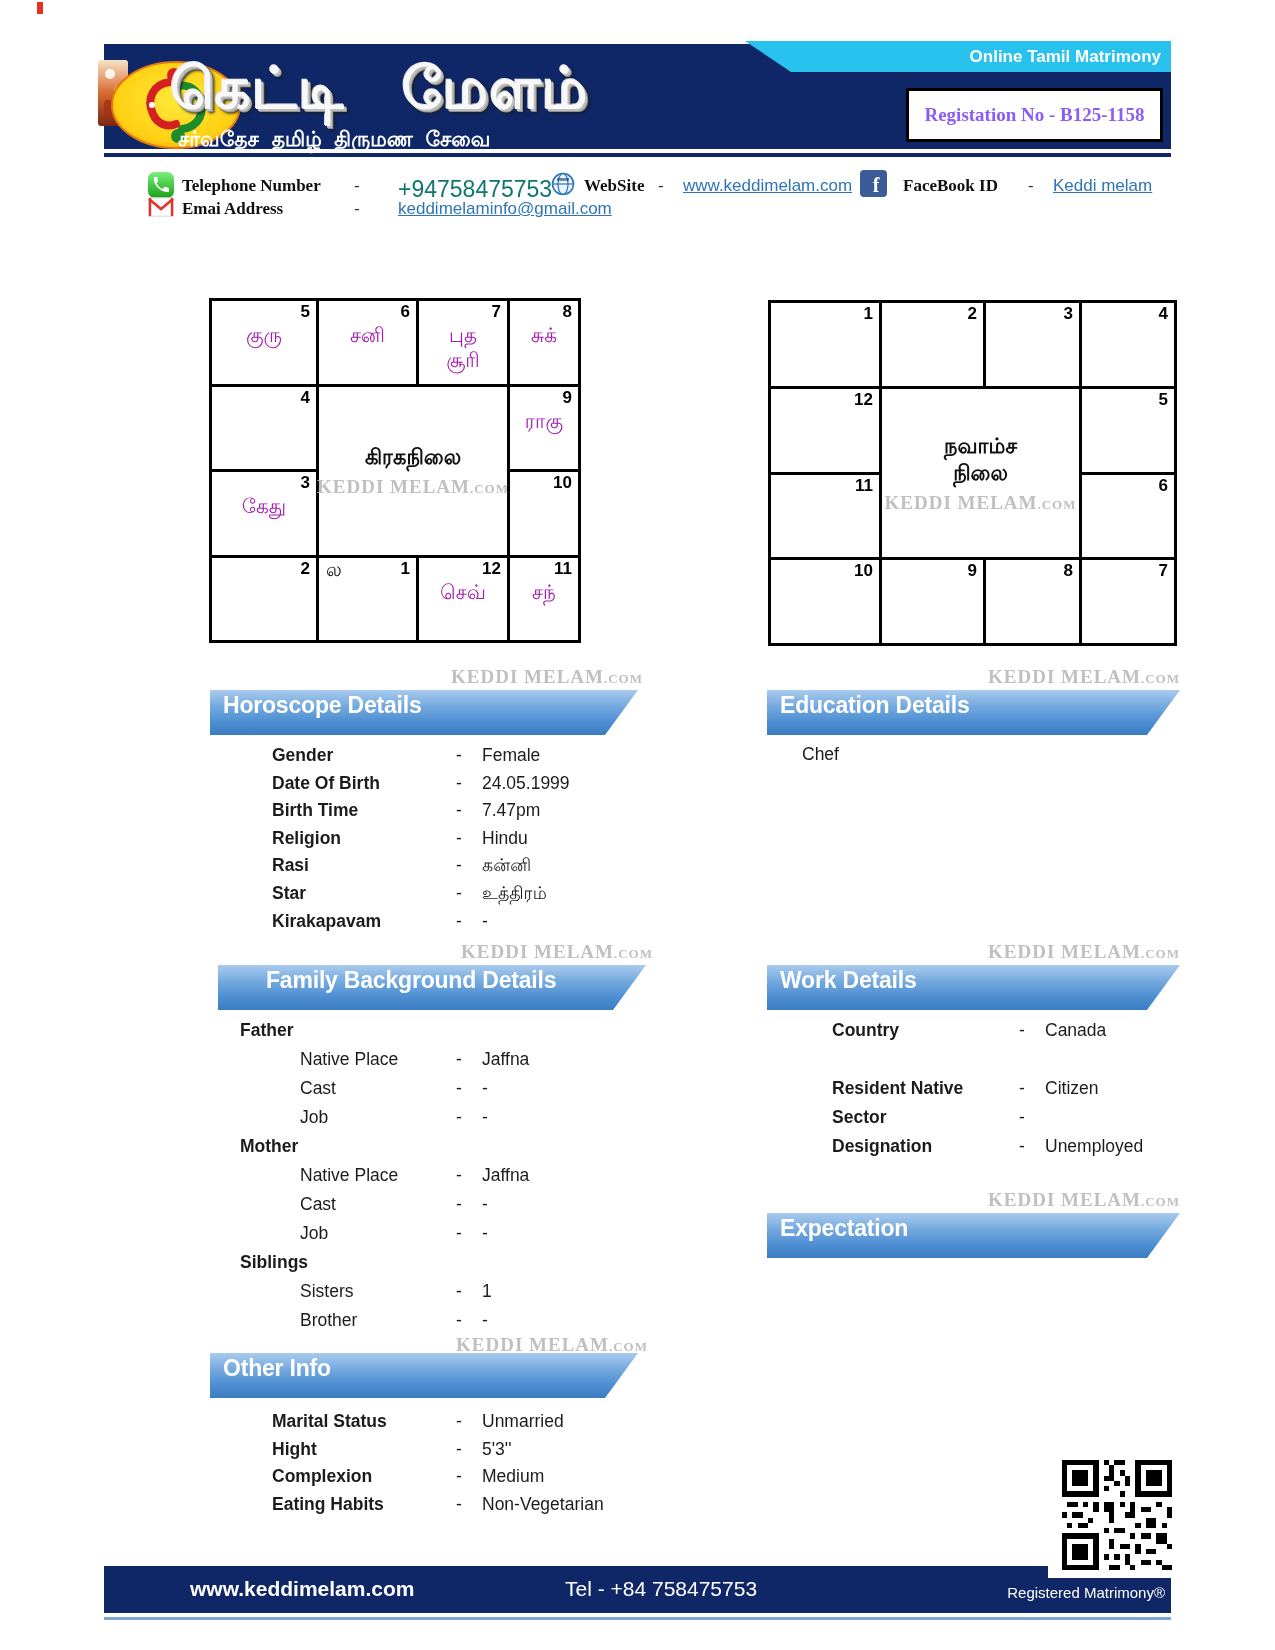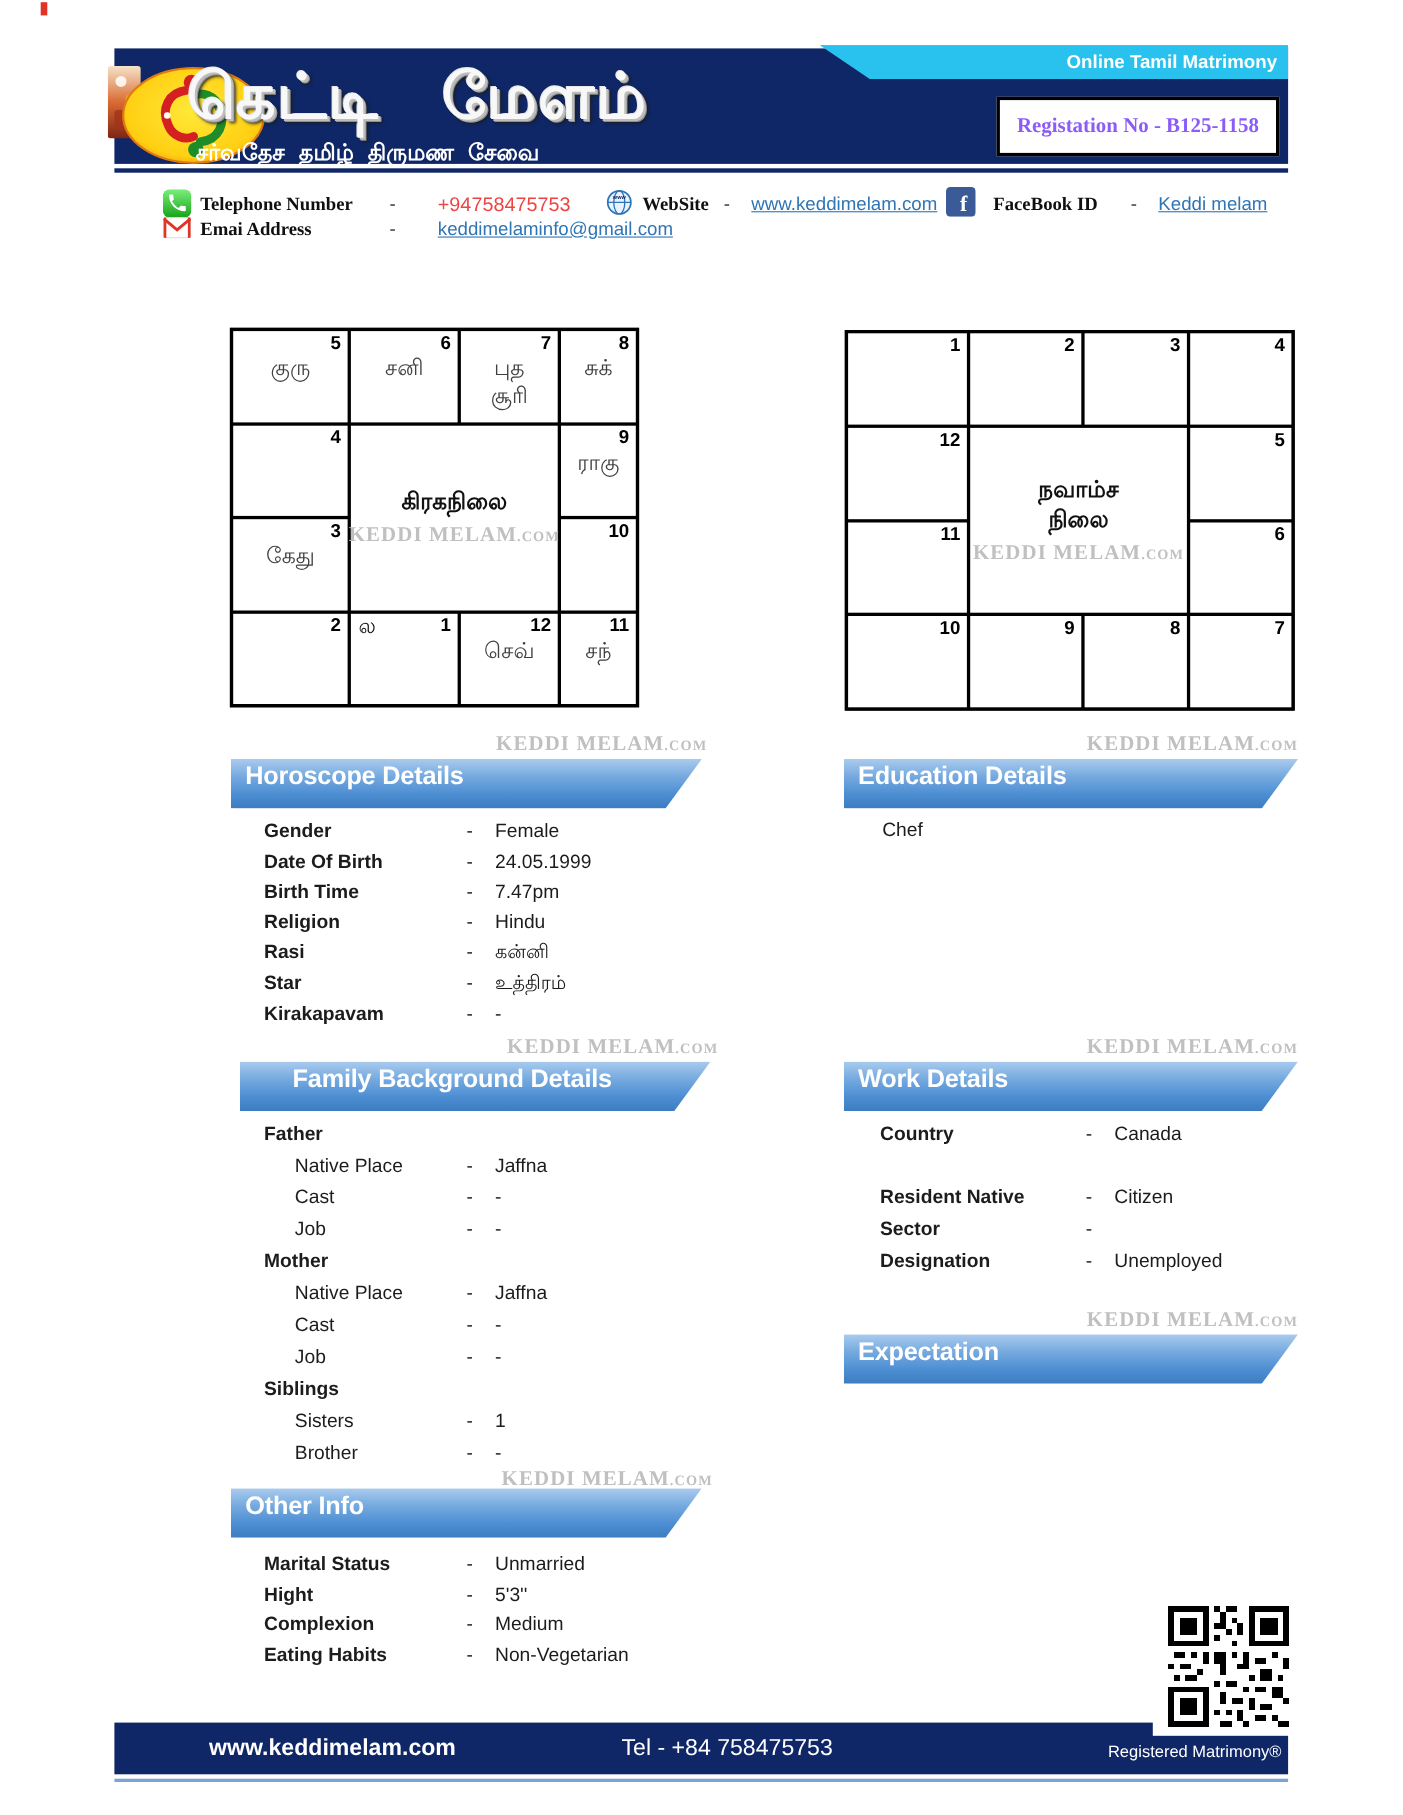--- a/index.html
+++ b/index.html
@@ -23,50 +23,50 @@
                font-family:"Liberation Serif",serif;word-spacing:42px;letter-spacing:1px;
                text-shadow:2px 2px 0 #bdbdbd,3px 3px 0 #8f8f8f,4px 4px 3px #1b1b1b,-1px -1px 0 #e8e8e8;
                white-space:nowrap;z-index:2;}
   .brand-sub{left:178px;top:127px;font-size:20.5px;font-weight:700;color:#ffffff;
              word-spacing:7px;z-index:2;white-space:nowrap;}
   .logo-mark{left:104px;top:58px;z-index:2;}
   .logo-thumb{left:98px;top:60px;z-index:1;}
 
   
   .c-label{font-family:"Liberation Serif",serif;font-weight:700;font-size:17px;color:#101010;white-space:nowrap;}
-  .c-val{font-size:18px;color:#ef4444;white-space:nowrap;}
+  .c-val{font-size:23px;color:#0f766e;white-space:nowrap;}
   .c-link{font-size:17px;color:#2e75b6;text-decoration:underline;white-space:nowrap;cursor:pointer;}
   .c-dash{font-size:17px;color:#333;}
 
   
   .chart{display:grid;background:#000;border:3px solid #000;gap:3px;z-index:1;}
   .chart .cell{background:#fff;position:relative;overflow:hidden;}
   .cellhead{display:flex;justify-content:space-between;padding:1px 6px 0 7px;}
   .cellhead .num{font-weight:700;font-size:17px;color:#000;margin-left:auto;}
   .cellhead .pre{font-size:19px;color:#111;}
-  .planets{text-align:center;font-size:20px;line-height:25px;color:#404040;margin-top:1px;}
+  .planets{text-align:center;font-size:20px;line-height:25px;color:#a21caf;margin-top:1px;}
   .center-cell{background:#fff;display:flex;flex-direction:column;align-items:center;justify-content:center;gap:6px;}
   .chart-title{font-weight:700;font-size:21px;color:#111;text-align:center;line-height:27px;}
 
   
   .wm{font-family:"Liberation Serif",serif;font-weight:700;color:#c0c0c0;font-size:19px;
       letter-spacing:1px;white-space:nowrap;}
   .wm .sfx{font-size:13px;text-transform:uppercase;}
   .wm.place{width:200px;text-align:right;z-index:2;}
 
   
   .ribbon{height:45px;color:#fff;font-size:23px;font-weight:700;line-height:30px;
           padding-left:13px;letter-spacing:-0.2px;white-space:nowrap;
           background:linear-gradient(180deg,#a9cbee 0%,#76aadf 35%,#4e8fd3 70%,#3c7cc1 100%);
           clip-path:polygon(0 0,100% 0,calc(100% - 33px) 100%,0 100%);
           filter:drop-shadow(2px 3px 2px rgba(70,70,70,.55));z-index:2;}
 
   
   .kv{display:flex;font-size:17.5px;line-height:27.6px;}
-  .kv .lbl{font-weight:700;width:184px;}
+  .kv .lbl{font-weight:700;width:184px;margin-left:32px;}
   .kv .dash{width:26px;}
   .kv .val{white-space:nowrap;}
   .fam .kv{line-height:29px;}
   .fam .gname{font-weight:700;font-size:17.5px;line-height:29px;}
   .fam .ind{padding-left:28px;}
   .fam .ind .lbl{font-weight:400;width:156px;}
   .work-rows .kv{line-height:29px;}
   .work-rows .lbl{width:187px;}
   .work-rows .gap{margin-top:29px;}
 

